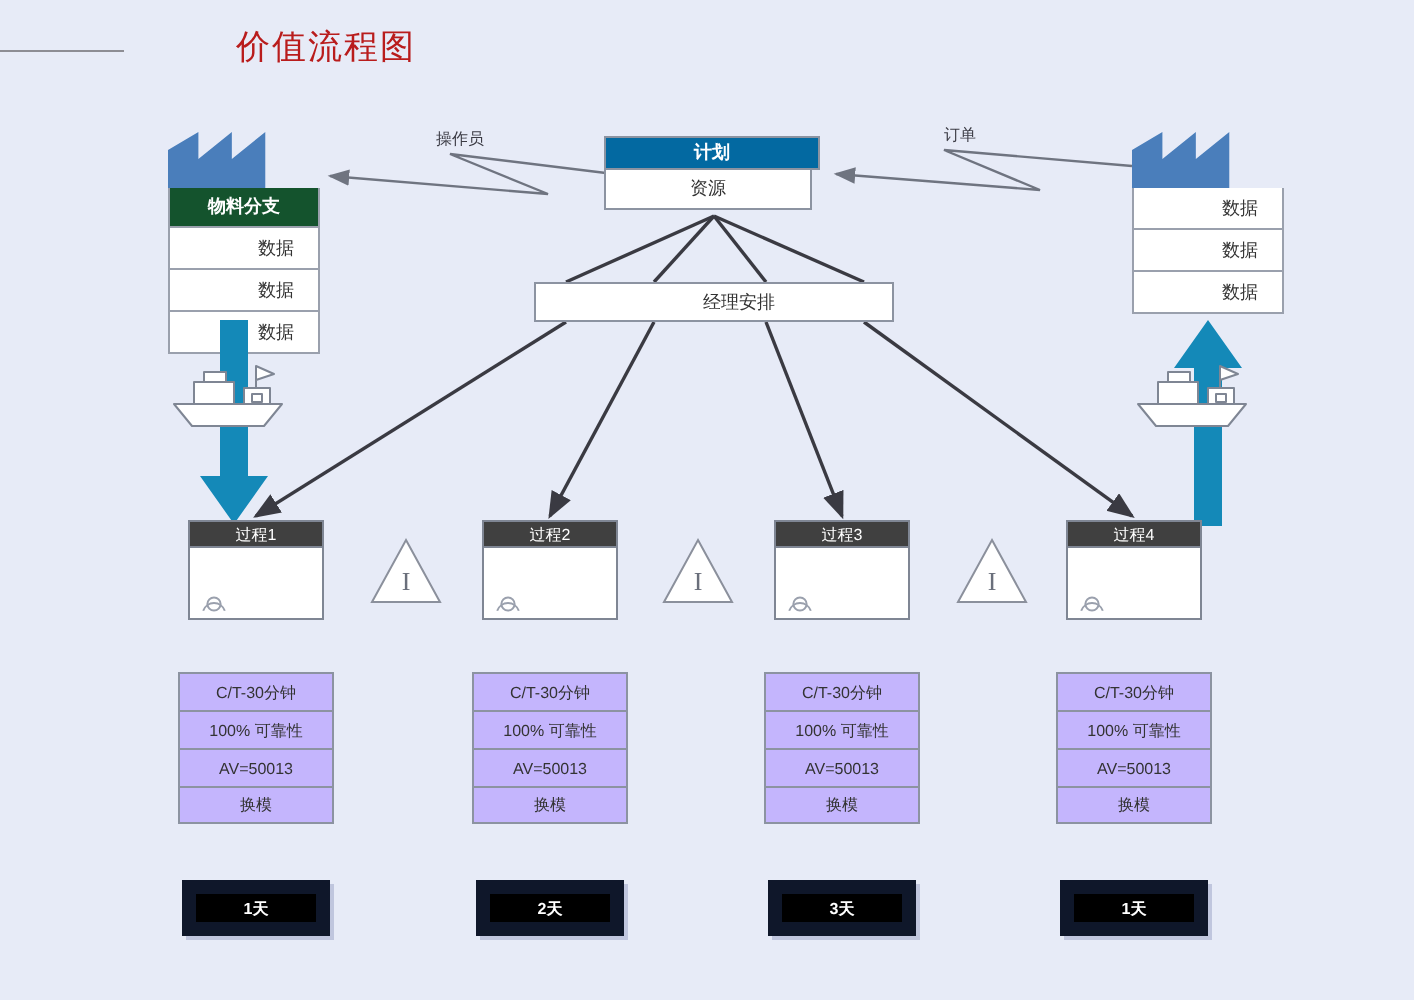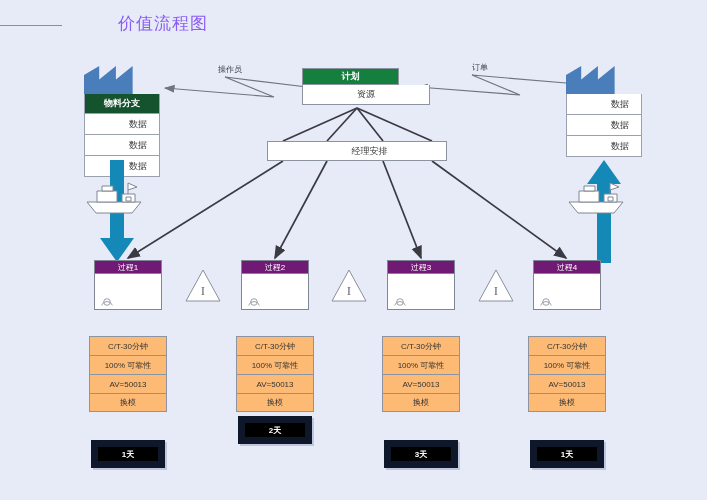--- a/index.html
+++ b/index.html
@@ -25,21 +25,21 @@
 
   
   #title-rule {
     left: 0; top: 25px;
     width: 62px; height: 0;
     border-top: 1px solid #8d8d94;
   }
   #page-title {
     left: 118px; top: 12px;
     font-size: 17px;
-    color: #8b5cf6;
+    color: #b91c1c;
     letter-spacing: 1px;
     white-space: nowrap;
   }
 
   
   .factory { width: 76px; }
   .factory-roof {
     width: 76px; height: 28px;
     background: #4a7ebb;
     clip-path: polygon(0% 100%, 0% 30%, 16% 0%, 16% 45%, 33% 0%, 33% 45%, 50% 0%, 50% 100%);
@@ -70,31 +70,31 @@
     font-size: 9px;
     display: flex;
     align-items: center;
     justify-content: center;
     padding-left: 32px;
   }
 
   
   .plan-head {
     box-sizing: border-box;
-    width: 97px; height: 17px;
-    background: #15803d;
+    width: 108px; height: 17px;
+    background: #0369a1;
     border: 1px solid #8c93a1;
     color: #ffffff;
     font-size: 9px;
     font-weight: bold;
     display: flex; align-items: center; justify-content: center;
   }
   .plan-body {
     box-sizing: border-box;
-    width: 128px; height: 20px;
+    width: 104px; height: 20px;
     background: #ffffff;
     border: 1px solid #8c93a1;
     border-top: none;
     color: #333;
     font-size: 9px;
     display: flex; align-items: center; justify-content: center; text-align: center;
   }
 
   
   #manager-box {
@@ -105,21 +105,21 @@
     border: 1px solid #8c93a1;
     color: #333;
     font-size: 9px;
     display: flex; align-items: center; justify-content: center; padding-left: 25px;
   }
 
   
   .proc-head {
     box-sizing: border-box;
     width: 68px; height: 14px;
-    background: #701a75;
+    background: #404040;
     border: 1px solid #7f8694;
     color: #ffffff;
     font-size: 8px;
     display: flex; align-items: center; justify-content: center;
   }
   .proc-body {
     box-sizing: border-box;
     width: 68px; height: 36px;
     background: #ffffff;
     border: 1px solid #7f8694;
@@ -134,21 +134,21 @@
 
   
   .inv-tri { width: 38px; height: 36px; }
   .inv-tri svg { display: block; }
 
   
   .data-box { width: 78px; }
   .data-row {
     box-sizing: border-box;
     width: 78px; height: 19px;
-    background: #fdba74;
+    background: #c4b5fd;
     border: 1px solid #8c93a1;
     border-bottom: none;
     color: #333;
     font-size: 8px;
     display: flex; align-items: center; justify-content: center;
     white-space: nowrap;
   }
   .data-row:last-child { border-bottom: 1px solid #8c93a1; }
 
   
@@ -355,17 +355,17 @@
   </div>
 
   <div class="abs data-box" style="left:528px; top:336px;">
     <div class="data-row">C/T-30分钟</div>
     <div class="data-row">100% 可靠性</div>
     <div class="data-row">AV=50013</div>
     <div class="data-row">换模</div>
   </div>
 
   <div class="abs time-bar" style="left:91px; top:440px;">1天</div>
-  <div class="abs time-bar" style="left:238px; top:416px;">2天</div>
+  <div class="abs time-bar" style="left:238px; top:440px;">2天</div>
   <div class="abs time-bar" style="left:384px; top:440px;">3天</div>
   <div class="abs time-bar" style="left:530px; top:440px;">1天</div>
 
 </div>
 
 </body></html>

